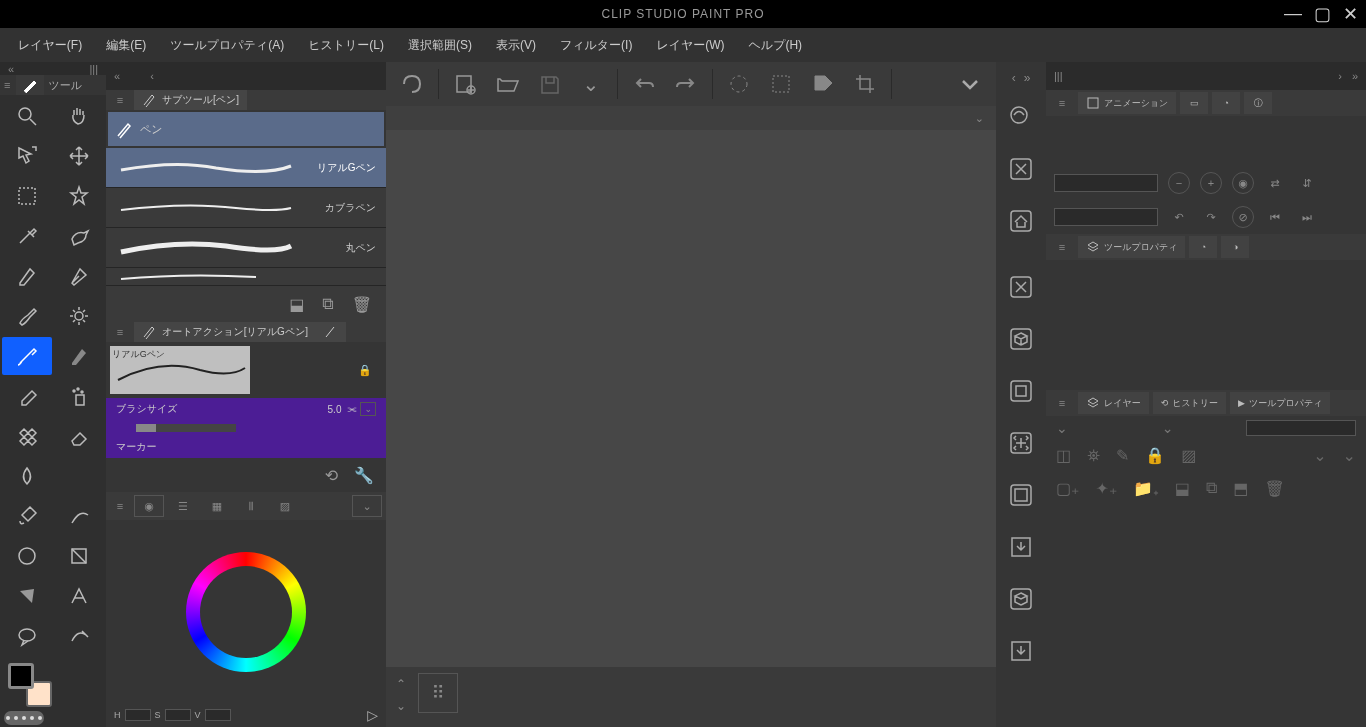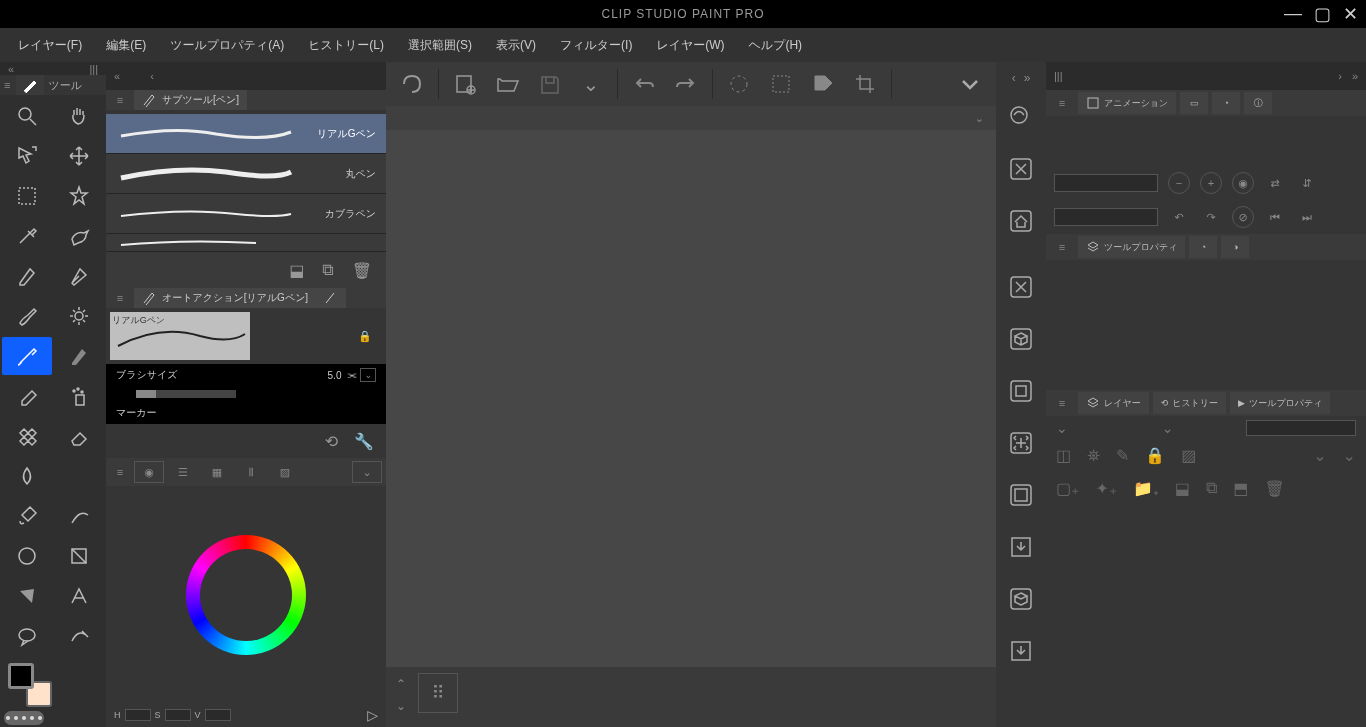--- a/index.html
+++ b/index.html
@@ -37,21 +37,21 @@
 .subtool-cats .cat{flex:1;height:34px;display:flex;align-items:center;gap:6px;padding:0 8px;background:#3a3a3a;cursor:pointer;font-size:11px;color:#ccc}
 .subtool-cats .cat.sel{background:#5a6b8a}
 .brushlist{background:#2f2f2f}
 .brushitem{height:40px;display:flex;align-items:center;justify-content:flex-end;padding:0 10px;border-bottom:1px solid #252525;background:#3a3a3a;position:relative;cursor:pointer;font-size:10px;color:#ccc}
 .brushitem.sel{background:#5a6b8a;color:#fff}
 .brushstroke{position:absolute;left:10px;top:50%;transform:translateY(-50%)}
 .brush-actions{height:36px;display:flex;align-items:center;justify-content:flex-end;gap:18px;padding:0 14px;background:#3a3a3a;color:#999;font-size:16px}
 .toolprop-preview{display:flex;align-items:center;gap:8px;padding:4px;background:#353535}
 .toolprop-preview .prev{width:140px;height:48px;background:#bfbfbf;position:relative;font-size:9px;color:#333;padding:2px}
 .toolprop-preview .lock{margin-left:auto;margin-right:10px;color:#888}
-.proprow{display:flex;align-items:center;padding:4px 10px;background:#000000;font-size:10px;color:#ccc}
+.proprow{display:flex;align-items:center;padding:4px 10px;background:#4c1d95;font-size:10px;color:#ccc}
 .proprow.indent{padding-left:20px}
 .proprow .val{margin-left:auto;margin-right:6px;font-size:10px}
 .proprow .chev{color:#888;border:1px solid #555;padding:1px 3px;font-size:9px}
 .slider{width:100px;height:8px;background:linear-gradient(to right,#888 0%,#888 20%,#444 20%,#444 100%);margin-left:10px}
 .prop-footer{height:34px;display:flex;align-items:center;justify-content:flex-end;gap:16px;padding:0 12px;color:#999;font-size:16px}
 
 .color-panel{flex:1;background:#353535;display:flex;flex-direction:column}
 .color-tabs{height:28px;display:flex;align-items:center;gap:4px;padding:0 4px;background:#3a3a3a}
 .color-tabs .ct{width:30px;height:22px;display:flex;align-items:center;justify-content:center;color:#888;cursor:pointer}
 .color-tabs .ct.box{border:1px solid #555}
@@ -304,39 +304,45 @@
     <div class="panel-tab">
       <div class="hamb">≡</div>
       <div class="tabbtn">
         <svg width="14" height="14" stroke="#ccc" fill="none">
             <path d="M2 12 L10 2 L12 4 L4 14"></path>
           </svg>
         <span>サブツール[ペン]</span>
       </div>
     </div>
     <div class="subtool-cats">
+      <div class="cat sel">
+        <svg width="18" height="18" stroke="#fff" fill="none" stroke-width="1.5">
+            <path d="M2 16 L12 4 L14 6 L4 18"></path>
+          </svg>
+        <span>ペン</span>
+      </div>
     </div>
     <div class="brushlist">
       <div class="brushitem sel">
         <svg class="brushstroke" width="180" height="20">
             <path d="M5 12 Q60 2 100 10 Q150 18 175 8" stroke="#eee" stroke-width="3" fill="none"></path>
           </svg>
         <span>リアルGペン</span>
       </div>
       <div class="brushitem">
         <svg class="brushstroke" width="180" height="20">
-            <path d="M5 14 Q60 2 110 8 Q160 16 175 8" stroke="#eee" stroke-width="5" fill="none"></path>
-          </svg>
-        <span>丸ペン</span>
+            <path d="M5 12 Q70 4 120 10 Q160 14 175 10" stroke="#eee" stroke-width="2" fill="none"></path>
+          </svg>
+        <span>カブラペン</span>
       </div>
       <div class="brushitem">
         <svg class="brushstroke" width="180" height="20">
-            <path d="M5 12 Q70 4 120 10 Q160 14 175 10" stroke="#eee" stroke-width="2" fill="none"></path>
-          </svg>
-        <span>カブラペン</span>
+            <path d="M5 14 Q60 2 110 8 Q160 16 175 8" stroke="#eee" stroke-width="5" fill="none"></path>
+          </svg>
+        <span>丸ペン</span>
       </div>
       <div class="brushitem" style="height:18px">
         <svg class="brushstroke" width="180" height="12">
             <path d="M5 8 Q70 2 140 6" stroke="#eee" stroke-width="2" fill="none"></path>
           </svg>
       </div>
     </div>
     <div class="brush-actions">
       <span>⬓</span>
       <span>⧉</span>

